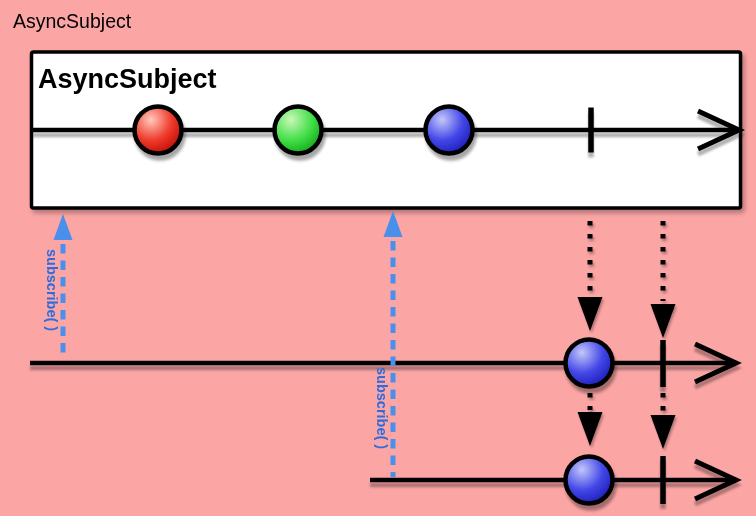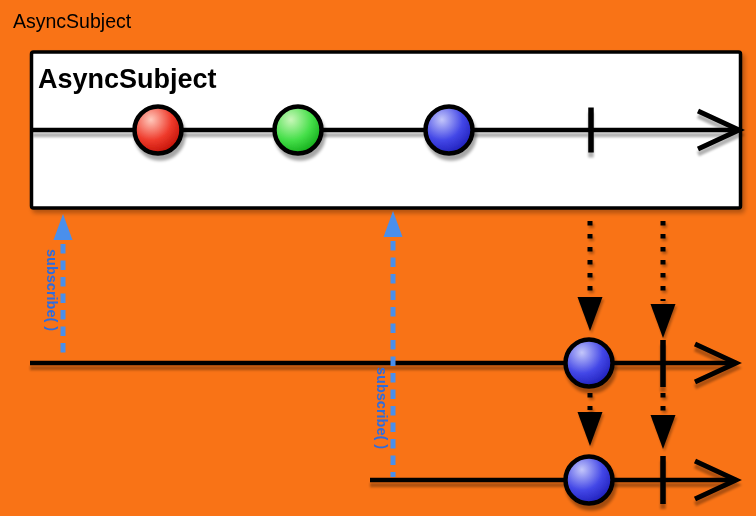--- a/index.html
+++ b/index.html
@@ -1,17 +1,17 @@
 <!DOCTYPE html>
 <html><head>
 <meta charset="utf-8">
 <style>
   html,body{margin:0;padding:0;background:#ffffff;}
   body{width:756px;height:516px;overflow:hidden;font-family:"Liberation Sans",sans-serif;}
-  .canvas{position:relative;width:756px;height:516px;background:#f97316;}
+  .canvas{position:relative;width:756px;height:516px;background:#fca5a5;}
   svg{display:block;}
   svg text{font-family:"Liberation Sans",sans-serif;}
   .blk{stroke:#000000;}
 </style>
 </head>
 <body>
 
 <div class="canvas">
 <svg width="756" height="516" viewBox="0 0 756 516">
   <defs>

